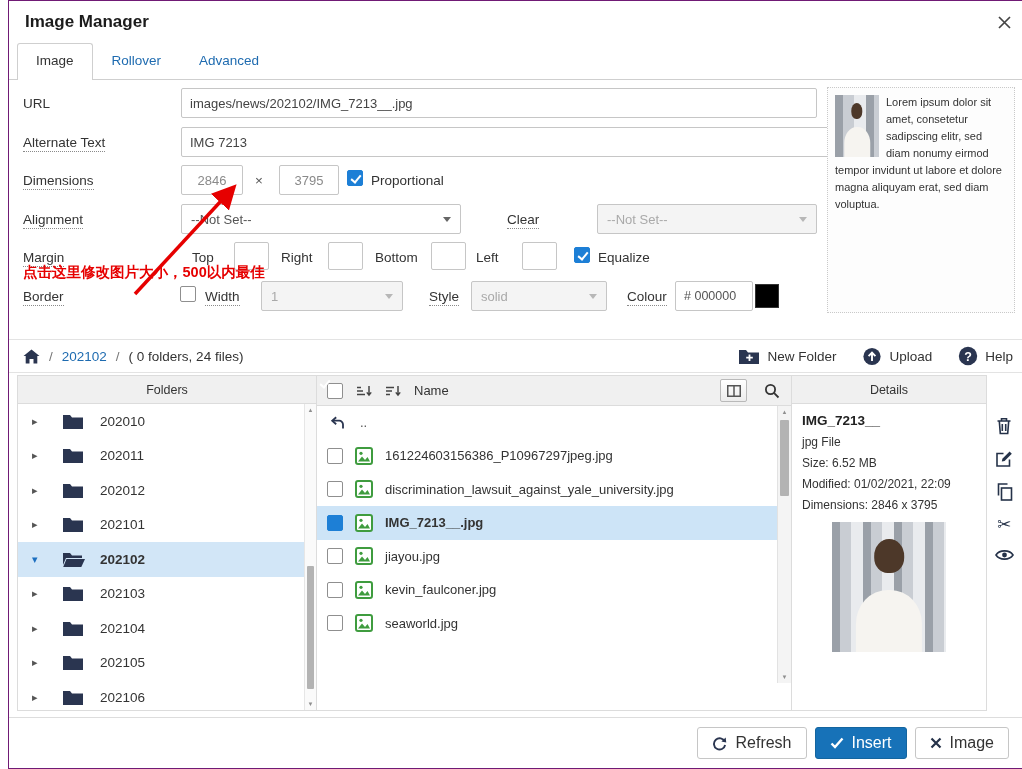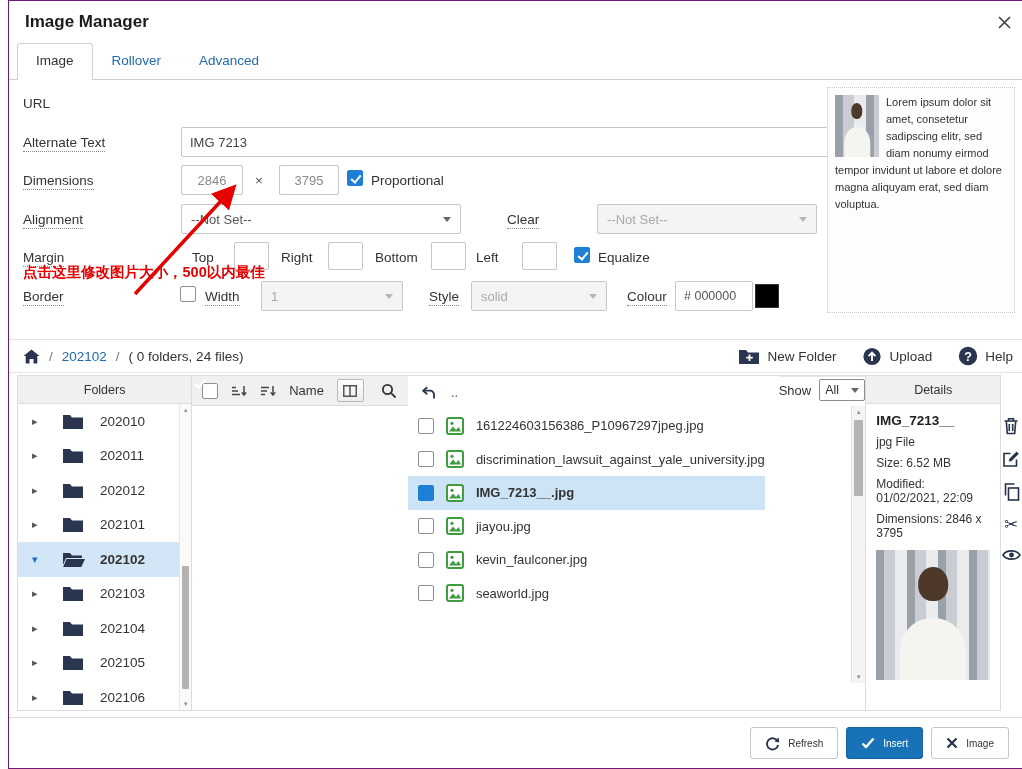--- a/index.html
+++ b/index.html
@@ -61,21 +61,21 @@
   .folder-row .caret { width:10px; margin-right:20px; font-size:11px; color:#555; line-height:1; }
   .folder-row .fic { width:24px; margin-right:14px; line-height:0; }
   .folder-row.selected { background:#d2e6f7; font-weight:bold; }
   .folder-row.selected .caret { color:#1d6fc0; }
 
   .vscroll { position:absolute; right:0; top:28px; bottom:0; width:12px; background:#fafafa; border-left:1px solid #e6e6e6; }
   .sarrow { position:absolute; left:0; width:100%; text-align:center; font-size:6px; color:#8f8f8f; cursor:pointer; }
   .sarrow.top { top:3px; } .sarrow.bottom { bottom:3px; }
   .vthumb { position:absolute; left:2px; right:2px; background:#b3b3b3; border-radius:1px; cursor:pointer; }
 
-  .panel-files { flex:1; border-top:1px solid #dcdcdc; border-bottom:1px solid #dcdcdc; position:relative; display:flex; flex-direction:row; background:#fff; }
+  .panel-files { flex:1; border-top:1px solid #dcdcdc; border-bottom:1px solid #dcdcdc; position:relative; display:flex; flex-direction:column; background:#fff; }
   .files-header { height:30px; background:#f0f0f0; border-bottom:1px solid #dcdcdc; display:flex; align-items:center; padding:0 8px 0 10px; gap:13px; flex:none; }
   .files-header .name-h { font-size:13px; color:#333; }
   .sort-ic { line-height:0; cursor:pointer; }
   .col-btn { margin-left:auto; width:27px; height:23px; border:1px solid #b9b9b9; border-radius:2px; background:linear-gradient(#fff,#ececec); display:flex; align-items:center; justify-content:center; cursor:pointer; }
   .search-ic { line-height:0; cursor:pointer; margin:0 3px 0 4px; }
   .file-rows { flex:1; padding-right:14px; overflow:hidden; }
   .file-row { height:33.5px; display:flex; align-items:center; padding-left:10px; font-size:13px; color:#333; cursor:pointer; }
   .file-row .cbx { margin-right:12px; }
   .file-row .gic { margin-right:12px; line-height:0; }
   .file-row.selected { background:#cde4f7; font-weight:bold; }
@@ -89,21 +89,21 @@
   .details-title { font-weight:bold; font-size:13.5px; color:#222; margin-bottom:7px; }
   .details-line { margin-bottom:7px; }
   .details-photo { width:114px; height:130px; margin:10px auto 0; }
 
   .icon-strip { width:34px; display:flex; flex-direction:column; align-items:center; padding-top:42px; gap:15px; background:#fff; }
   .strip-icon { cursor:pointer; line-height:0; }
   .scissors-ic { font-size:17px; color:#253249; line-height:1; cursor:pointer; }
 
   
   .dlg-footer { position:absolute; left:0; right:0; bottom:0; height:51px; border-top:1px solid #ddd; display:flex; align-items:center; justify-content:flex-end; gap:8px; padding:0 20px; background:#fff; }
-  .btn { height:32px; display:flex; align-items:center; gap:8px; padding:0 14px; border:1px solid #c6c6c6; border-radius:3px; background:#fff; font-size:10px; color:#333; cursor:pointer; }
+  .btn { height:32px; display:flex; align-items:center; gap:8px; padding:0 14px; border:1px solid #c6c6c6; border-radius:3px; background:#fff; font-size:16px; color:#333; cursor:pointer; }
   .btn.primary { background:#1772b8; border-color:#14659f; color:#fff; }
 </style>
 </head>
 <body>
 
 <div class="dialog">
 
   <div class="dlg-header">
     <div class="dlg-title">Image Manager</div>
     <div class="close-x">
@@ -115,20 +115,21 @@
 
   <div class="tabbar">
     <div class="tab active">Image</div>
     <div class="tab">Rollover</div>
     <div class="tab">Advanced</div>
   </div>
 
   <div class="form-area">
 
     <span class="flabel" style="left:14px;top:16px"><span>URL</span></span>
+    <input class="tinput" style="left: 172px; top: 8px; width: 636px;" value="images/news/202102/IMG_7213__.jpg">
 
     <span class="flabel" style="left:14px;top:55px"><span class="dotted">Alternate Text</span></span>
     <input class="tinput" style="left: 172px; top: 47px; width: 728px;" value="IMG 7213">
 
     <span class="flabel" style="left:14px;top:93px"><span class="dotted">Dimensions</span></span>
     <input class="tinput dim-input" style="left: 172px; top: 85px; width: 62px;" value="2846">
     <span class="flabel" style="left:246px;top:93px;color:#555">×</span>
     <input class="tinput dim-input" style="left: 270px; top: 85px; width: 60px;" value="3795">
     <span class="cb checked" style="left:338px;top:90px"></span>
     <span class="flabel" style="left:362px;top:93px">Proportional</span>
@@ -401,27 +402,20 @@
           <span class="cb cb-inline cbx"></span>
           <span class="gic"><svg width="18" height="18" viewBox="0 0 18 18">
                 <rect x="1" y="1" width="16" height="16" rx="2" fill="#fff" stroke="#3f9c3f" stroke-width="2"></rect>
                 <circle cx="6" cy="6.3" r="1.6" fill="#3f9c3f"></circle>
                 <path d="M3 14.5 l4-5 3 3.5 2.5-3 2.5 4.5 z" fill="#3f9c3f"></path>
               </svg></span>
           <span>seaworld.jpg</span>
         </div>
       </div>
 
-      <div class="files-footer">
-        <span>Show</span>
-        <div class="mini-sel">
-          <span>All</span>
-            <span class="chev"></span>
-        </div>
-      </div>
 
       <div class="fscroll">
         <span class="sarrow top">▲</span>
         <div class="vthumb" style="top:14px;height:76px"></div>
         <span class="sarrow bottom">▼</span>
       </div>
     </div>
 
     <div class="panel-details">
       <div class="panel-header">Details</div>

